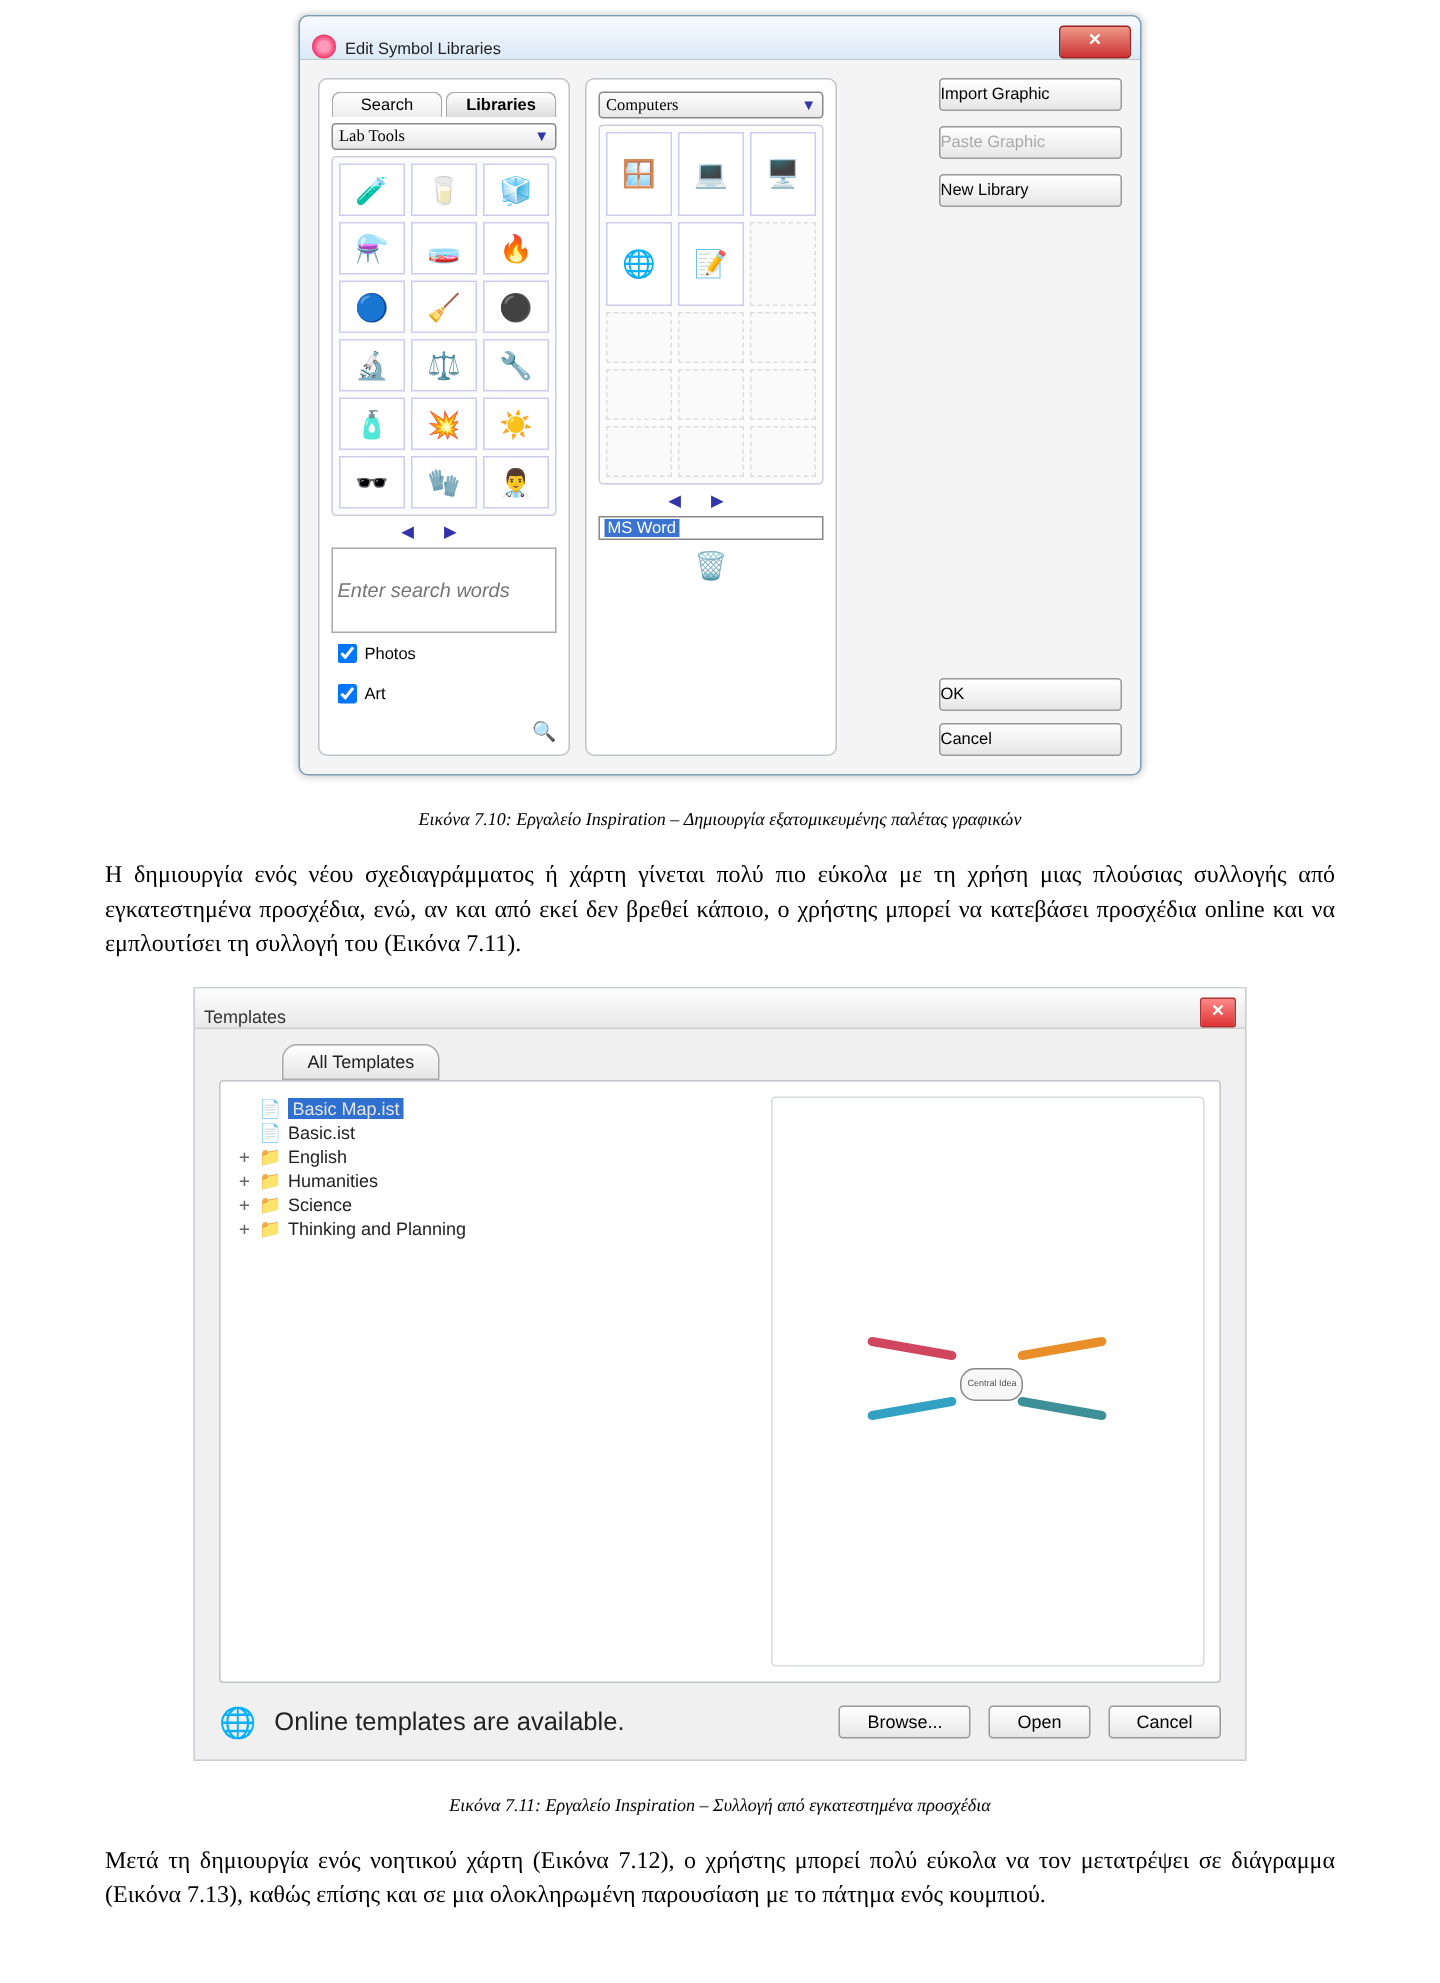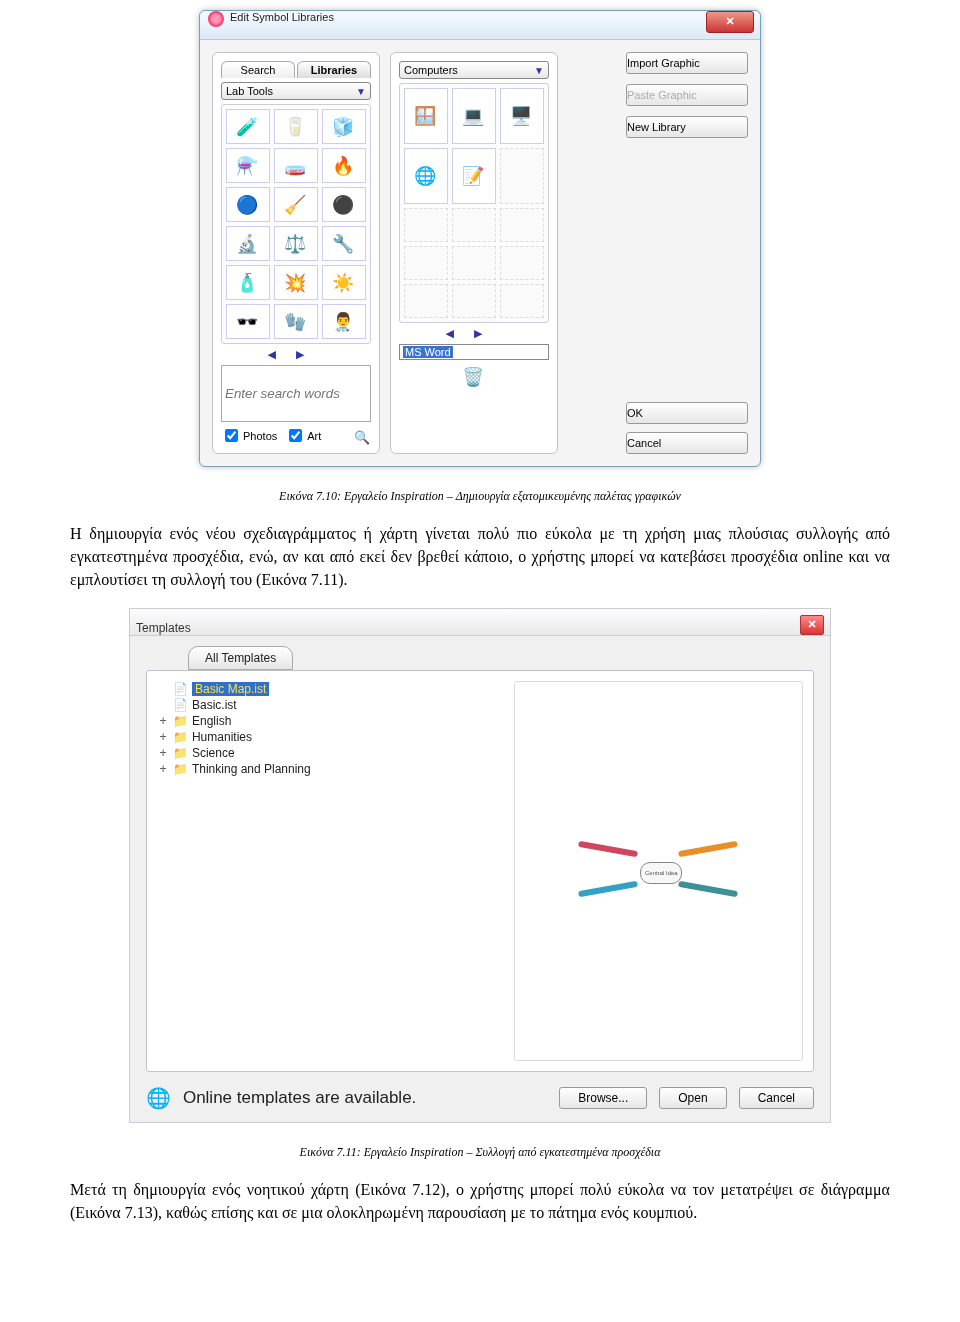--- a/index.html
+++ b/index.html
@@ -21,21 +21,21 @@
     border: 1px solid #7a9fbb;
     border-radius: 6px;
     box-shadow: 0 0 6px rgba(0,0,0,.25);
     background: #f4f4f4;
     font-family: Verdana, Arial, sans-serif;
     font-size: 11px;
     text-align: left;
   }
   .titlebar {
     display: flex;
-    align-items: flex-start;
+    align-items: flex-end;
     height: 28px;
     padding: 0 0 0 8px;
     background: linear-gradient(#f7fbff,#dbe9f7);
     border-bottom: 1px solid #bcc;
     border-radius: 6px 6px 0 0;
   }
   .titlebar .app-icon {
     width: 16px; height: 16px;
     background: radial-gradient(circle,#f9b 30%, #e36 70%);
     border-radius: 50%;
@@ -67,40 +67,40 @@
     border:1px solid #aaa; border-bottom:none;
     border-radius:6px 6px 0 0;
     background:linear-gradient(#fff,#eee);
     padding:2px 0;
   }
   .tabs .tab.active { background:linear-gradient(#fff,#ddd); font-weight:bold; }
   .combo {
     display:flex; align-items:center; justify-content:space-between;
     border:1px solid #888; border-radius:3px;
     background:linear-gradient(#fff,#e7e7e7);
-    padding:2px 4px; margin-bottom:4px;
+    padding:2px 4px; margin-bottom:4px;font-family:Liberation Serif, serif;
   }
   .combo .arrow { font-size:10px; color:#33a; }
   .thumb-grid {
     display:grid; grid-template-columns: repeat(3,1fr);
     gap:4px; padding:4px; border:1px solid #ccd;
     background:#fcfcfc; border-radius:3px;
     height: 230px;
   }
   .thumb {
     background:#fff; border:1px solid #cce;
     display:flex; align-items:center; justify-content:center;
     font-size:18px;
   }
   .nav-arrows { text-align:center; margin:4px 0; color:#33a; letter-spacing:20px; }
   .search-row input {
     width:100%; box-sizing:border-box; font-style:italic; color:#888;
     border:1px solid #aaa; padding:20px 3px;
   }
-  .checks { margin-top:4px; display:flex; align-items:flex-end; gap:8px; }
+  .checks { margin-top:4px; display:flex; align-items:flex-start; gap:8px;flex-direction:column; }
   .checks label { display:flex; align-items:center; gap:2px; }
   .lens { margin-left:auto; color:#888; font-size:13px; }
 
   
   .mid-palette { width: 150px; }
   .mid-grid {
     display:grid; grid-template-columns: repeat(3,1fr);
     gap:4px; padding:4px; height: 230px;
     border:1px solid #ccd; border-radius:3px; background:#fcfcfc;
   }
@@ -173,21 +173,21 @@
   }
   .split {
     display:flex; gap:12px; border:1px solid #c0c4c8; background:#fff;
     border-radius:3px; padding:10px; height: 380px;
   }
   .tree { flex:1.2; font-size:12px; color:#222; }
   .tree-item { display:flex; align-items:center; gap:4px; padding:1px 0; }
   .tree-item .exp { width:12px; text-align:center; color:#666; font-family:monospace; }
   .tree-item .folder { color:#e0a838; }
   .tree-item.selected span.label {
-    background:#2f6fd0; color:#fde047; padding:0 3px;
+    background:#2f6fd0; color:#e5e5e5; padding:0 3px;
   }
   .preview {
     flex:1; border:1px solid #d7dbe0; border-radius:3px;
     background:#fff; display:flex; align-items:center; justify-content:center;
   }
   .mindmap { position:relative; width:160px; height:70px; }
   .mindmap .center {
     position:absolute; left:62px; top:26px;
     width:40px; height:20px; border:1px solid #888; border-radius:10px;
     background:#f7f7f7; font-size:6px; text-align:center; line-height:20px; color:#555;

